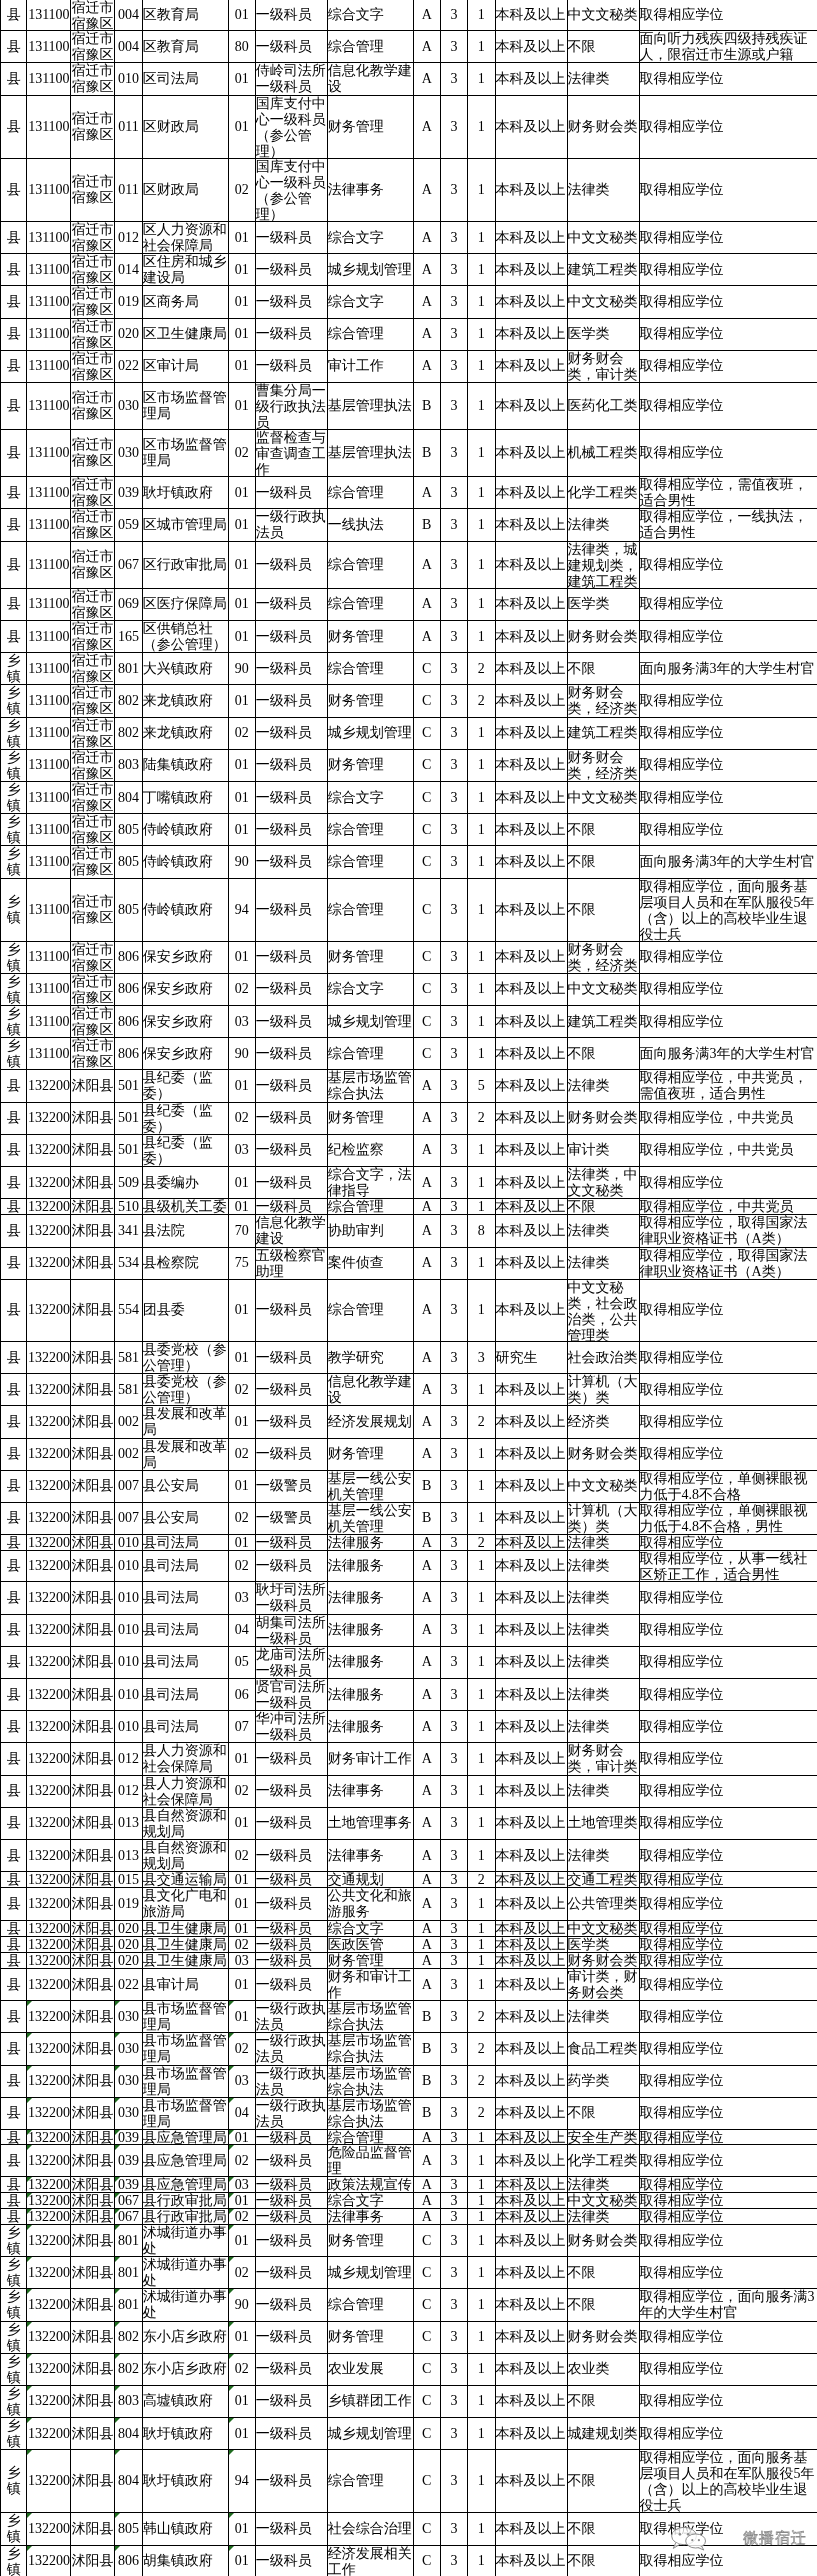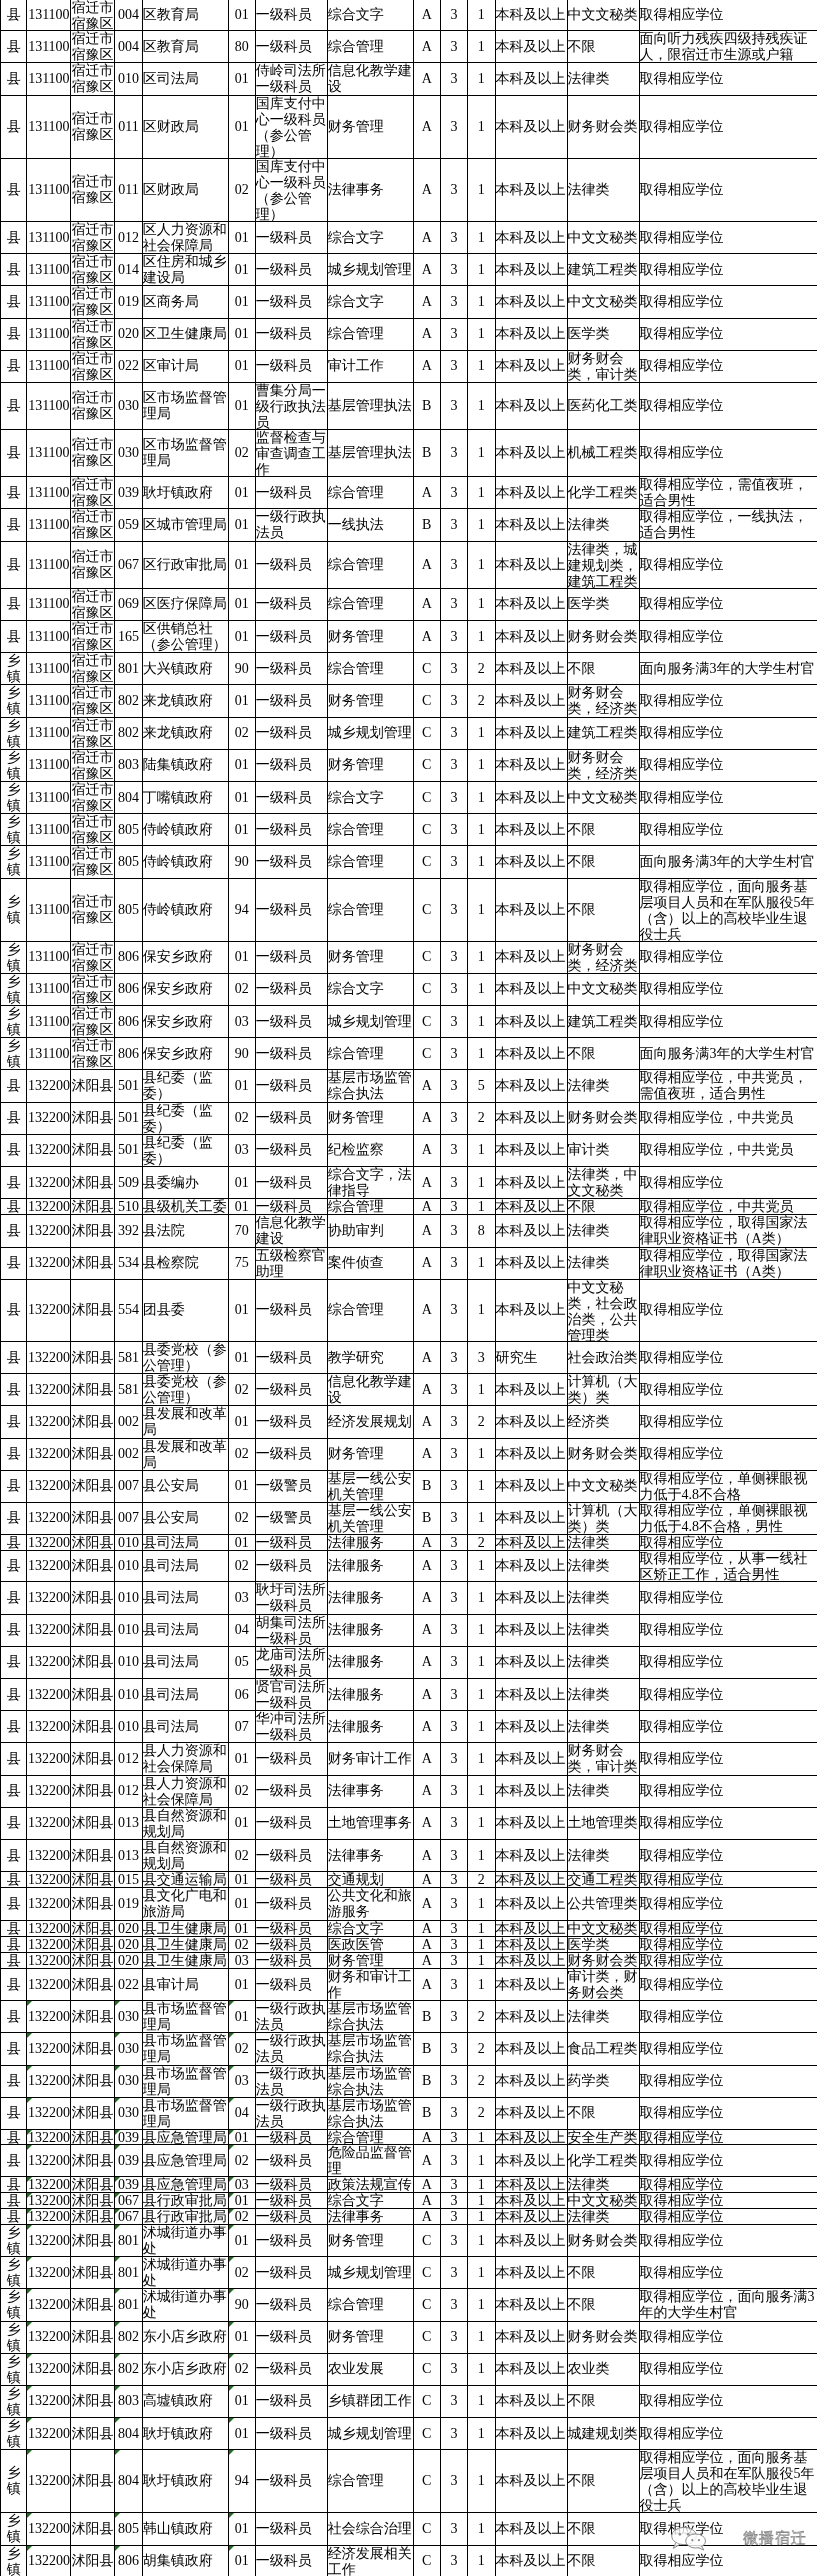--- a/index.html
+++ b/index.html
@@ -1568,21 +1568,21 @@
     <td class="c1 al-c">
           <div class="in">县</div>
         </td>
     <td class="c2 al-c">
           <div class="in">132200</div>
         </td>
     <td class="c3 al-l">
           <div class="in">沭阳县</div>
         </td>
     <td class="c4 al-c">
-          <div class="in">392</div>
+          <div class="in">341</div>
         </td>
     <td class="c5 al-l">
           <div class="in">县法院</div>
         </td>
     <td class="c6 al-c">
           <div class="in">70</div>
         </td>
     <td class="c7 al-l">
           <div class="in">信息化教学建设</div>
         </td>

